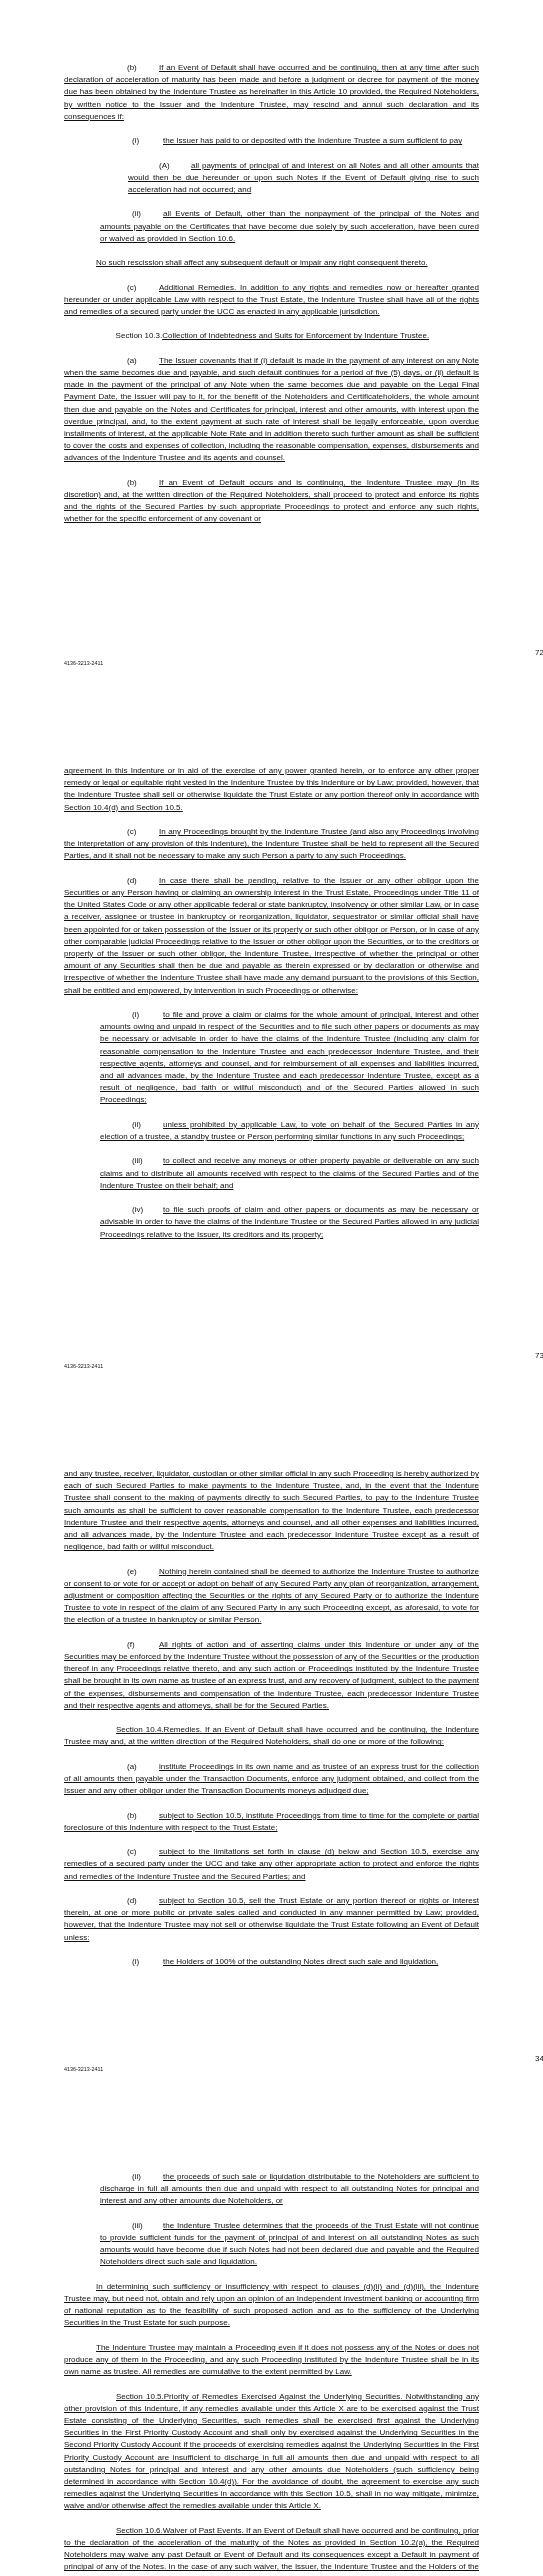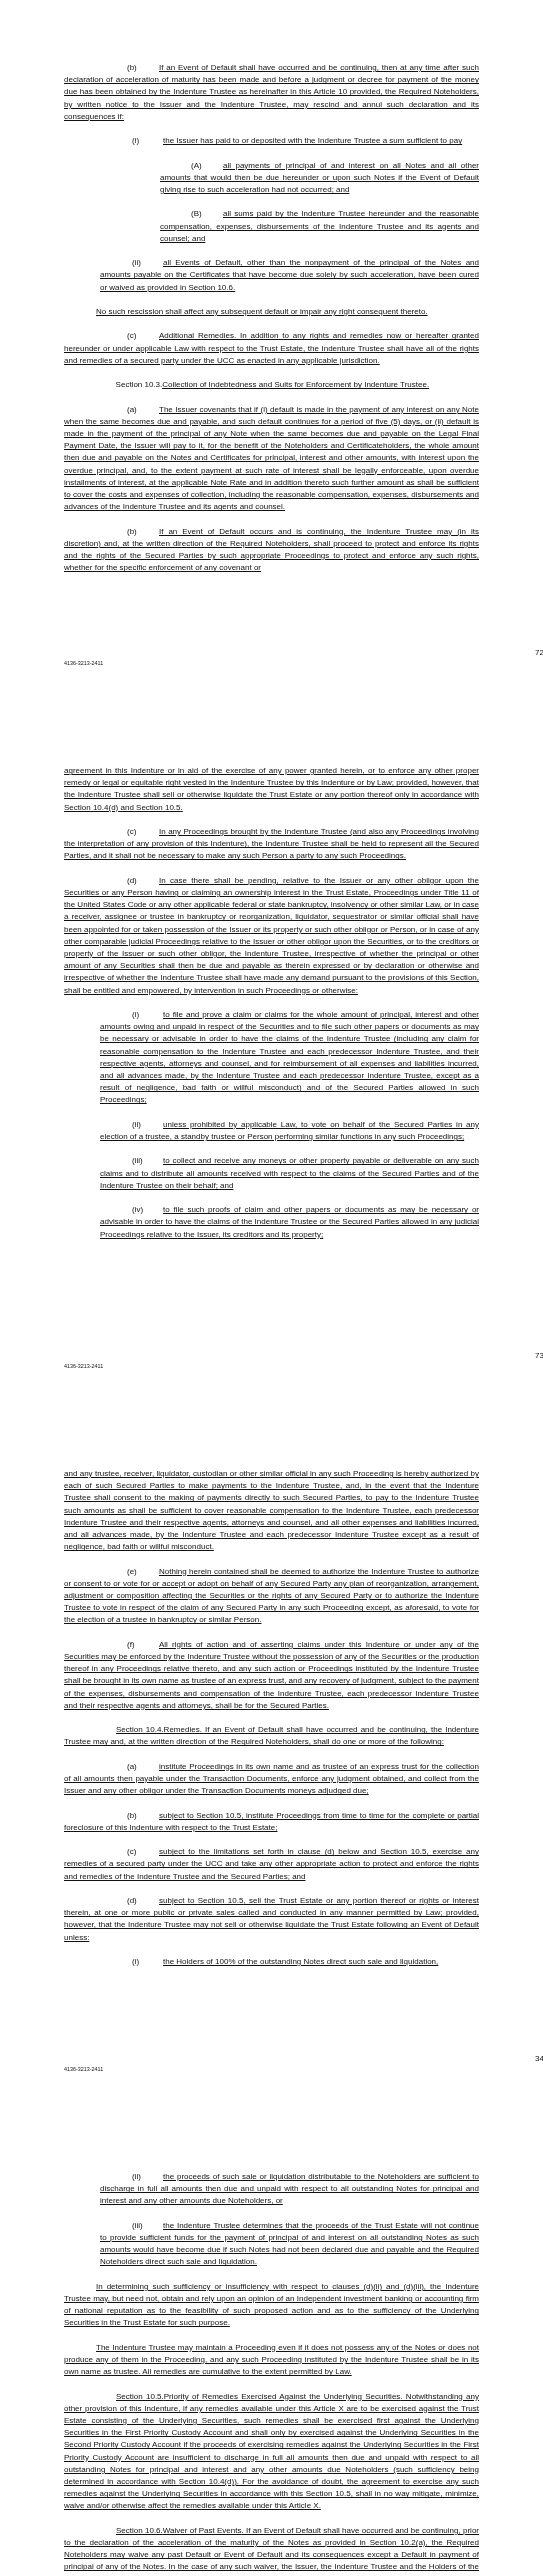--- a/index.html
+++ b/index.html
@@ -6,40 +6,39 @@
   body { width: 544px; font-family: "Liberation Sans", sans-serif; color: #111111; }
   .page { position: relative; width: 544px; height: 703px; background: #ffffff; overflow: hidden; }
   .content { position: absolute; left: 64px; top: 62px; width: 415px; font-size: 8px; line-height: 12.2px; }
   .p { text-align: justify; margin: 0 0 12.2px 0; text-decoration: underline; }
   .p.last-nogap { margin-bottom: 0; }
   .lvl1 { text-indent: 63px; }
   .lvl1 .lbl, .lvl2 .lbl, .lvl3 .lbl, .sec .lbl { display: inline-block; text-indent: 0; }
   .lvl1 .lbl { width: 32px; }
   .lvl2 { margin-left: 36px; text-indent: 32px; }
   .lvl2 .lbl { width: 31px; }
-  .lvl3 { margin-left: 96px; text-indent: 31px; }
+  .lvl3 { margin-left: 64px; text-indent: 31px; }
   .lvl3 .lbl { width: 32px; }
   .sec { margin-left: 19.6px; text-indent: 32px; }
   .sec2 { text-indent: 52px; }
   .indent62 { text-indent: 32px; }
   .noind { text-indent: 0; }
   u, .u { text-decoration: underline; text-underline-offset: 1px; }
   .pagenum { position: absolute; top: 648px; left: 0; width: 544px; text-align: right; font-size: 8px; }
   .docid { position: absolute; top: 660px; left: 64px; font-size: 5.4px; }
 </style>
 </head>
 <body>
 
 <div id="doc">
     <div class="page">
       <div class="content">
         <p class="p lvl1"><span class="lbl">(b)</span><span>If an Event of Default shall have occurred and be continuing, then at any time after such declaration of acceleration of maturity has been made and before a judgment or decree for payment of the money due has been obtained by the Indenture Trustee as hereinafter in this </span><span class="u">Article 10</span><span> provided, the Required Noteholders, by written notice to the Issuer and the Indenture Trustee, may rescind and annul such declaration and its consequences if:</span></p>
         <p class="p lvl2"><span class="lbl">(i)</span><span>the Issuer has paid to or deposited with the Indenture Trustee a sum sufficient to pay</span></p>
         <p class="p lvl3"><span class="lbl">(A)</span><span>all payments of principal of and interest on all Notes and all other amounts that would then be due hereunder or upon such Notes if the Event of Default giving rise to such acceleration had not occurred; and</span></p>
-        <p class="p lvl3"><span class="lbl">(B)</span><span>all sums paid by the Indenture Trustee hereunder and the reasonable compensation, expenses, disbursements of the Indenture Trustee and its agents and counsel; and</span></p>
         <p class="p lvl2"><span class="lbl">(ii)</span><span>all Events of Default, other than the nonpayment of the principal of the Notes and amounts payable on the Certificates that have become due solely by such acceleration, have been cured or waived as provided in </span><span class="u">Section 10.6</span><span>.</span></p>
         <p class="p indent62"><span>No such rescission shall affect any subsequent default or impair any right consequent thereto.</span></p>
         <p class="p lvl1"><span class="lbl">(c)</span><span class="u">Additional Remedies</span><span>.  In addition to any rights and remedies now or hereafter granted hereunder or under applicable Law with respect to the Trust Estate, the Indenture Trustee shall have all of the rights and remedies of a secured party under the UCC as enacted in any applicable jurisdiction.</span></p>
         <p class="p sec"><span class="lbl">Section 10.3.</span><span class="u">Collection of Indebtedness and Suits for Enforcement by Indenture Trustee</span><span>.</span></p>
         <p class="p lvl1"><span class="lbl">(a)</span><span>The Issuer covenants that if (i) default is made in the payment of any interest on any Note when the same becomes due and payable, and such default continues for a period of five (5) days, or (ii) default is made in the payment of the principal of any Note when the same becomes due and payable on the Legal Final Payment Date, the Issuer will pay to it, for the benefit of the Noteholders and Certificateholders, the whole amount then due and payable on the Notes and Certificates for principal, interest and other amounts, with interest upon the overdue principal, and, to the extent payment at such rate of interest shall be legally enforceable, upon overdue installments of interest, at the applicable Note Rate and in addition thereto such further amount as shall be sufficient to cover the costs and expenses of collection, including the reasonable compensation, expenses, disbursements and advances of the Indenture Trustee and its agents and counsel.</span></p>
         <p class="p lvl1 last-nogap"><span class="lbl">(b)</span><span>If an Event of Default occurs and is continuing, the Indenture Trustee may (in its discretion) and, at the written direction of the Required Noteholders, shall proceed to protect and enforce its rights and the rights of the Secured Parties by such appropriate Proceedings to protect and enforce any such rights, whether for the specific enforcement of any covenant or</span></p>
       </div>
       <div class="pagenum">72</div>
       <div class="docid">4136-3213-2411</div>
     </div>

